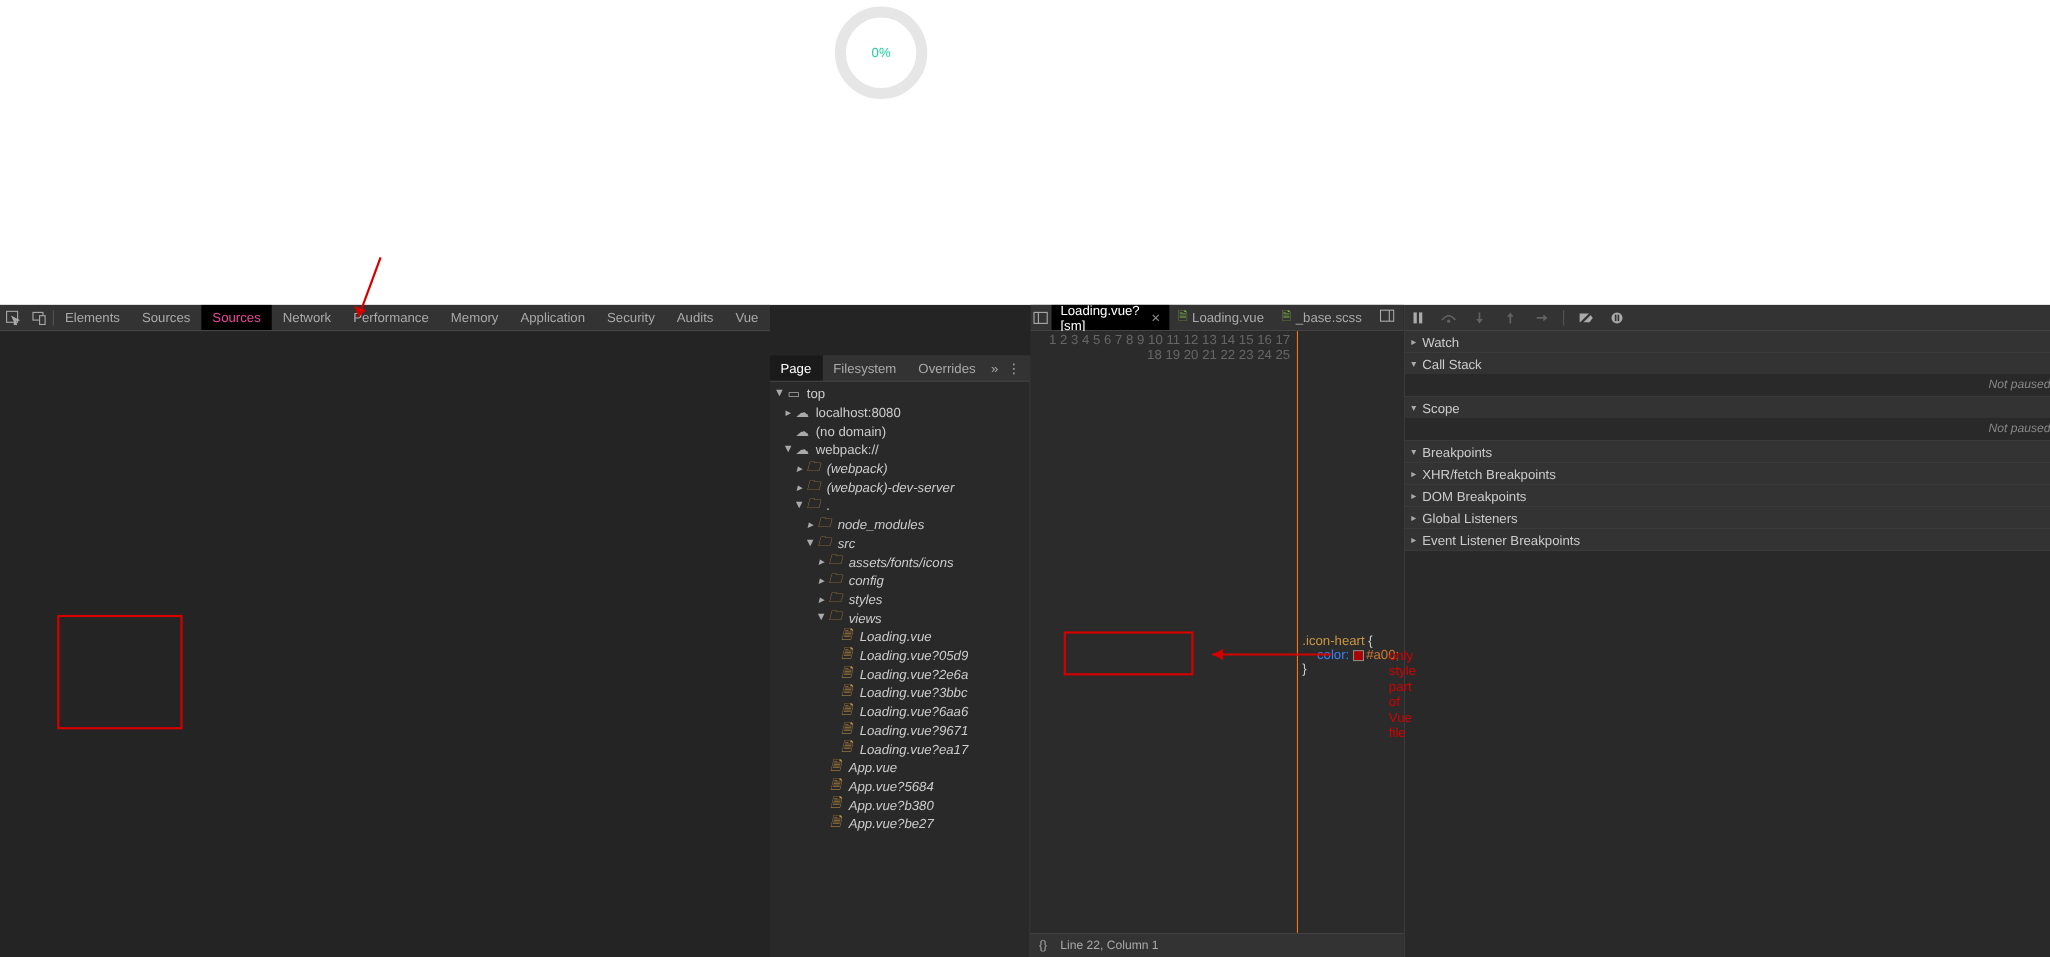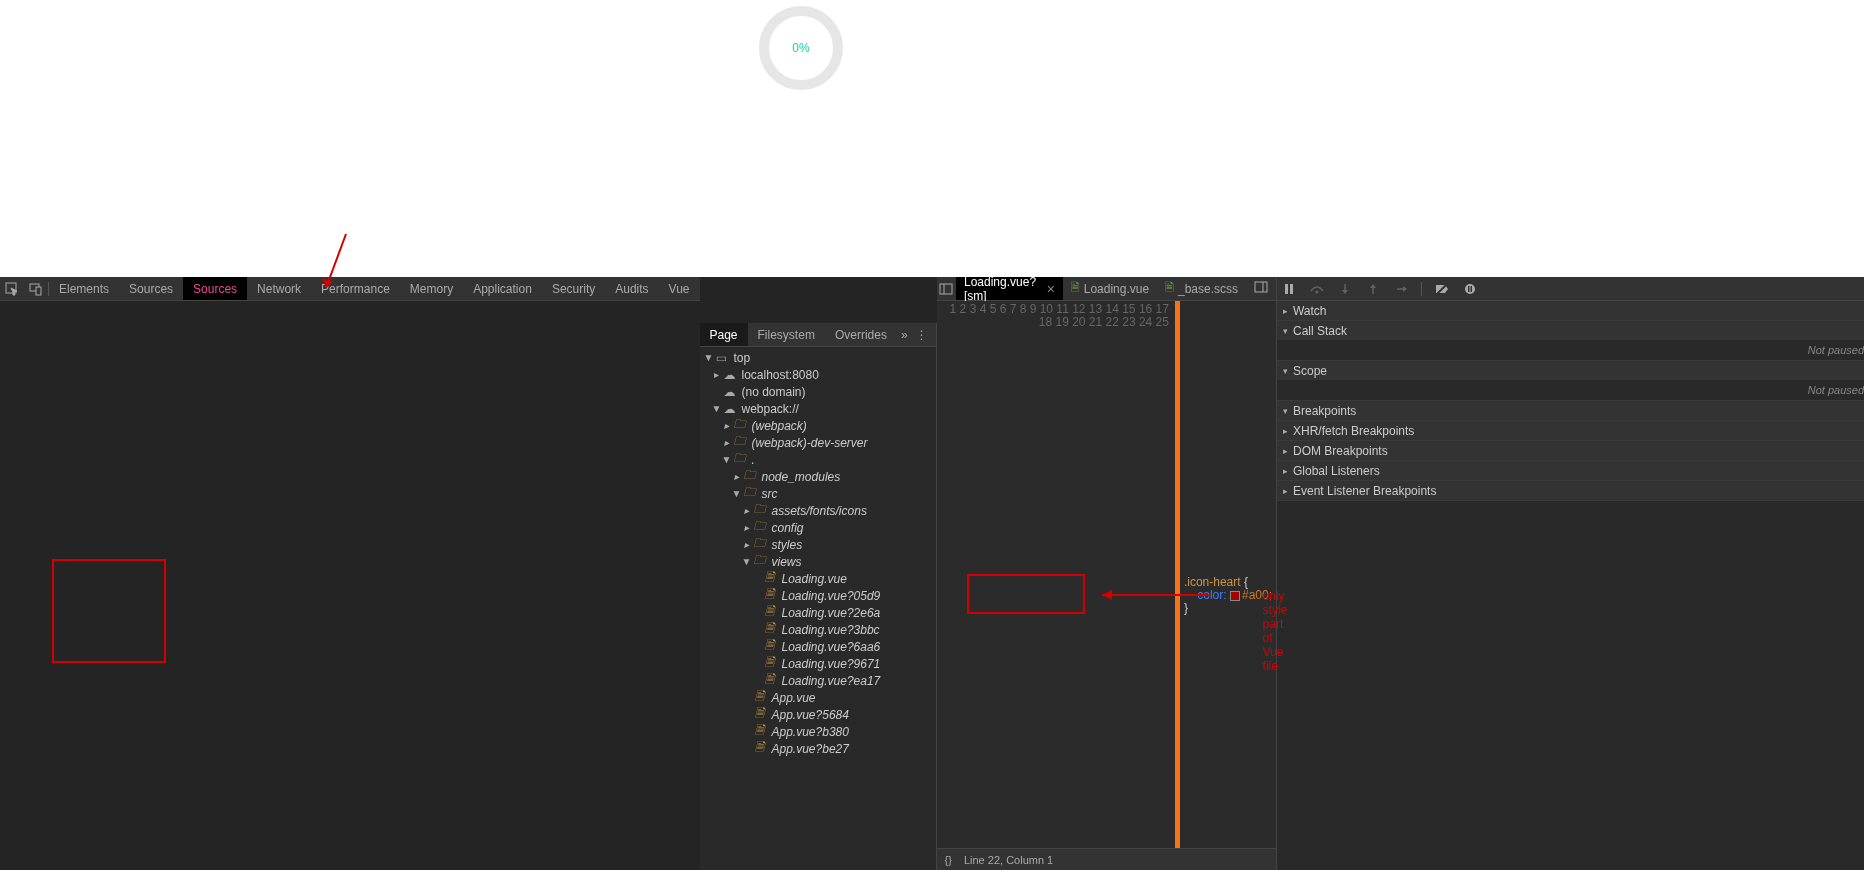--- a/index.html
+++ b/index.html
@@ -39,21 +39,21 @@
 .red-box1 { position: absolute; border: 2px solid #d40000; pointer-events: none; }
 .center-panel { flex: 1; background: #2b2b2b; display: flex; flex-direction: column; position: relative; }
 .file-tabs { height: 24px; background: #333; display: flex; align-items: center; border-bottom: 1px solid #444; }
 .ft-icon { width: 24px; display: flex; align-items: center; justify-content: center; color: #aaa; }
 .file-tab { height: 100%; display: flex; align-items: center; padding: 0 8px; color: #aaa; cursor: pointer; gap: 4px; }
 .file-tab.active { background: #000; color: #fff; }
 .ft-close { color: #888; font-size: 14px; margin-left: 2px; }
 .ft-fileicon { color: #7cb342; font-size: 11px; }
 .ft-right { margin-left: auto; padding: 0 8px; color: #aaa; }
 .editor { flex: 1; display: flex; background: #2b2b2b; position: relative; font-family: Menlo, Consolas, monospace; font-size: 12px; }
-.gutter { background: #2b2b2b; color: #666; text-align: right; padding: 2px 6px 2px 2px; line-height: 13px; user-select: none; border-right: 5px solid #f97316; }
+.gutter { background: #2b2b2b; color: #666; text-align: right; padding: 2px 6px 2px 2px; line-height: 13px; user-select: none; border-right: 1px solid #f97316; }
 .code { flex: 1; padding: 2px 4px; color: #ccc; line-height: 13px; white-space: pre; }
 .code .sel { color: #cc9544; }
 .code .prop { color: #3b82f6; margin-top: 36px; }
 .code .val { color: #cc7832; }
 .code .swatch { display: inline-block; width: 10px; height: 10px; background: #a00; border: 1px solid #888; vertical-align: middle; margin-right: 2px; }
 .red-box2 { position: absolute; border: 2px solid #d40000; pointer-events: none; }
 .arrow2 { position: absolute; pointer-events: none; }
 .annotation { position: absolute; color: #d40000; font-size: 12px; }
 .status-bar { height: 22px; background: #333; border-top: 1px solid #444; display: flex; align-items: center; padding: 0 8px; color: #aaa; gap: 12px; font-size: 11px; }
 .right-panel { width: 693px; background: #292929; border-left: 1px solid #444; display: flex; flex-direction: column; }

